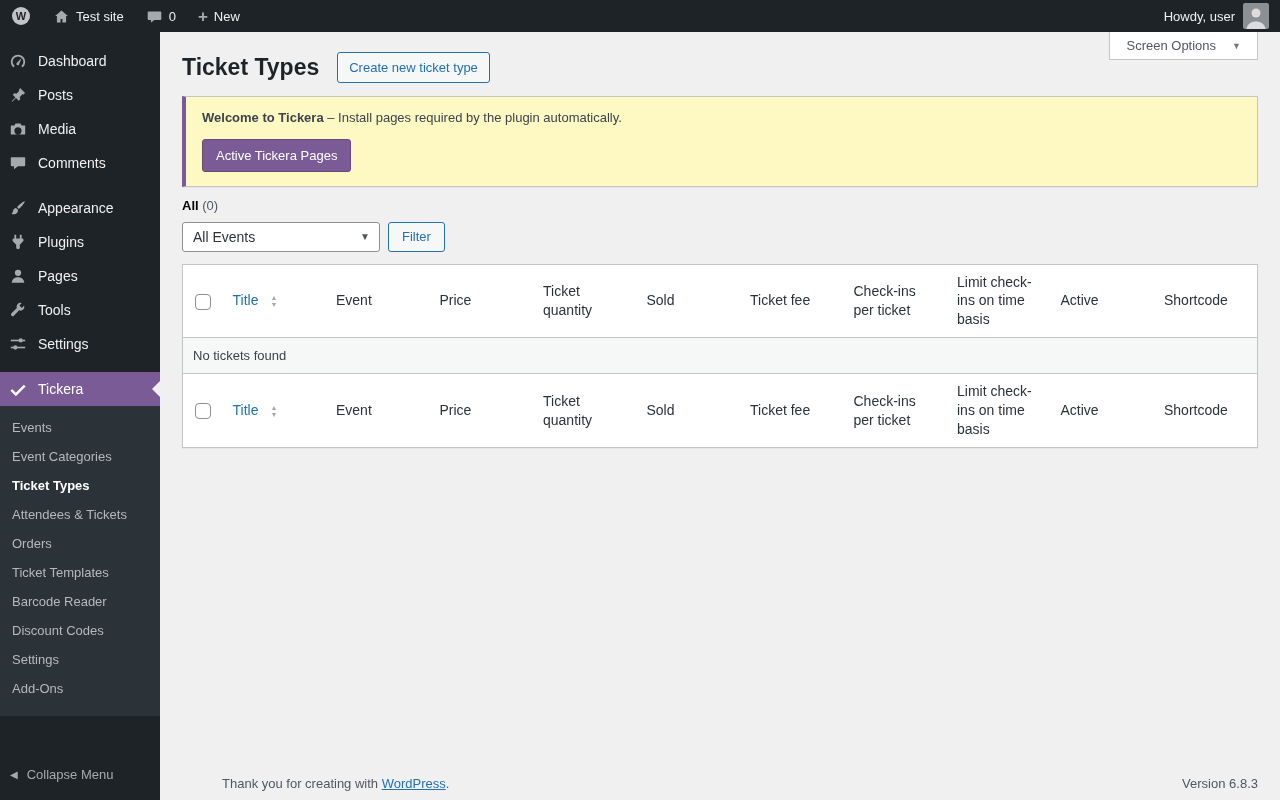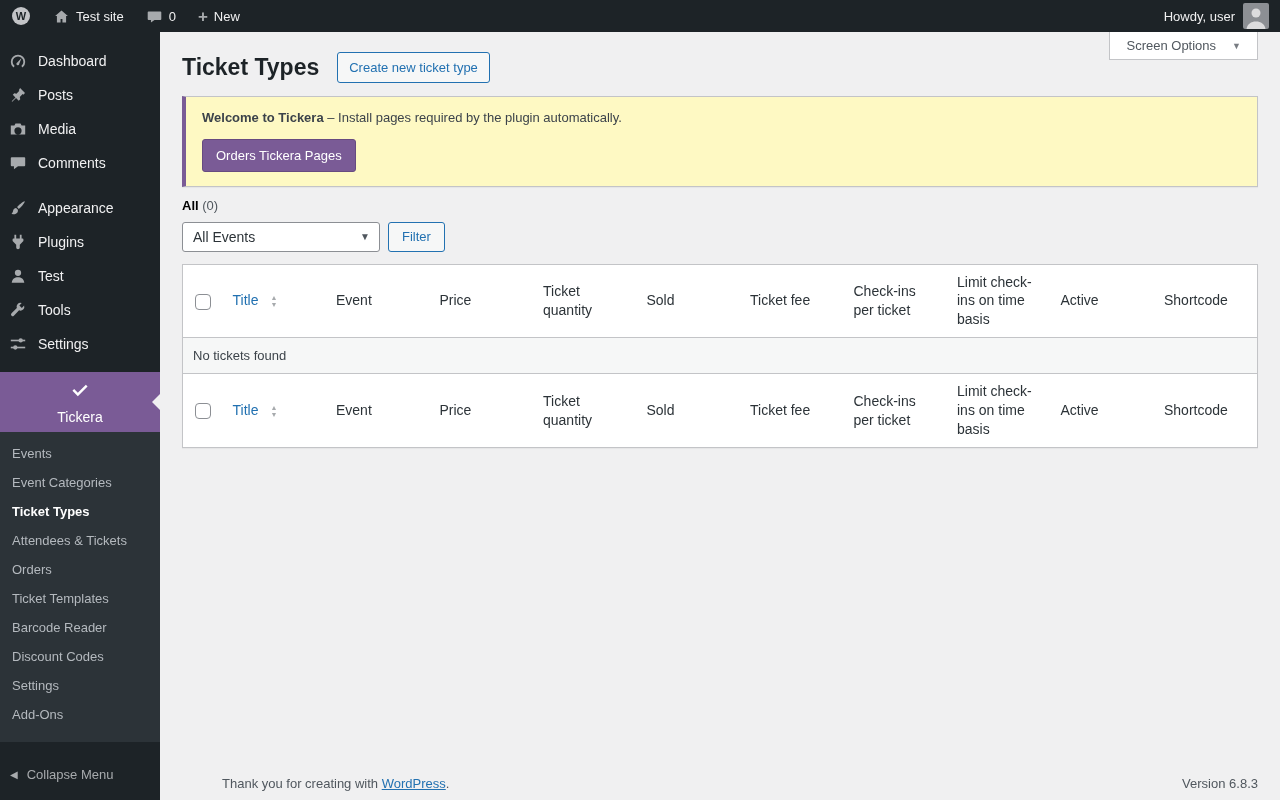--- a/index.html
+++ b/index.html
@@ -41,21 +41,21 @@
     position:fixed;top:32px;left:0;bottom:0;width:160px;z-index:40;
     background:var(--dark);font-size:14px;
   }
   .menu{padding-top:12px;}
   .menu-item{
     display:flex;align-items:center;gap:10px;padding:7px 8px;
     color:#f0f0f1;cursor:pointer;position:relative;
   }
   .menu-item .mi{width:20px;height:20px;flex:0 0 20px;display:flex;align-items:center;justify-content:center;color:#a7aaad;}
   .menu-item .mi svg{width:18px;height:18px;fill:currentColor;}
-  .menu-item.active{background:var(--purple);color:#fff;flex-direction:column;}
+  .menu-item.active{background:var(--purple);color:#fff;}
   .menu-item.active .mi{color:#fff;}
   .menu-item.active::after{
     content:"";position:absolute;right:0;top:50%;transform:translateY(-50%);
     border:8px solid transparent;border-right-color:var(--body-bg);
   }
   .menu-sep{height:11px;}
   .submenu{background:var(--submenu);padding:7px 0 13px;font-size:13px;}
   .submenu-item{padding:7px 12px;color:#b4b9be;cursor:pointer;}
   .submenu-item.current{color:#fff;font-weight:700;}
   .collapse{
@@ -245,21 +245,21 @@
         </span>
       <span class="ml">Plugins</span>
     </div>
     <div class="menu-item">
       <span class="mi">
           <svg viewBox="0 0 20 20">
             <circle cx="10" cy="6.5" r="3.5"></circle>
             <path d="M3 17.5c.5-4 3.5-6 7-6s6.5 2 7 6z"></path>
           </svg>
         </span>
-      <span class="ml">Test</span>
+      <span class="ml">Pages</span>
     </div>
     <div class="menu-item">
       <span class="mi">
           <svg viewBox="0 0 20 20">
             <path d="M16.8 5a4.3 4.3 0 0 1-5.6 5.4l-5.8 5.9a1.8 1.8 0 0 1-2.6-2.6l5.9-5.8A4.3 4.3 0 0 1 14.1 2.3L11.5 4.9l2.8 2.8z"></path>
           </svg>
         </span>
       <span class="ml">Tools</span>
     </div>
     <div class="menu-item">
@@ -315,21 +315,21 @@
   <div class="page-header">
     <h1>Ticket Types</h1>
     <a class="btn-secondary">Create new ticket type</a>
   </div>
 
   <div class="notice">
     <p>
       <strong>Welcome to Tickera</strong>
       <span>– Install pages required by the plugin automatically.</span>
     </p>
-    <button class="btn-install">Orders Tickera Pages</button>
+    <button class="btn-install">Active Tickera Pages</button>
   </div>
 
   <div class="subsubsub">
     <a><span class="current-filter">All</span> <span class="count">(0)</span></a>
   </div>
 
   <div class="tablenav">
     <div class="events-select">
       <span>All Events</span>
       <span class="sel-caret">▼</span>

